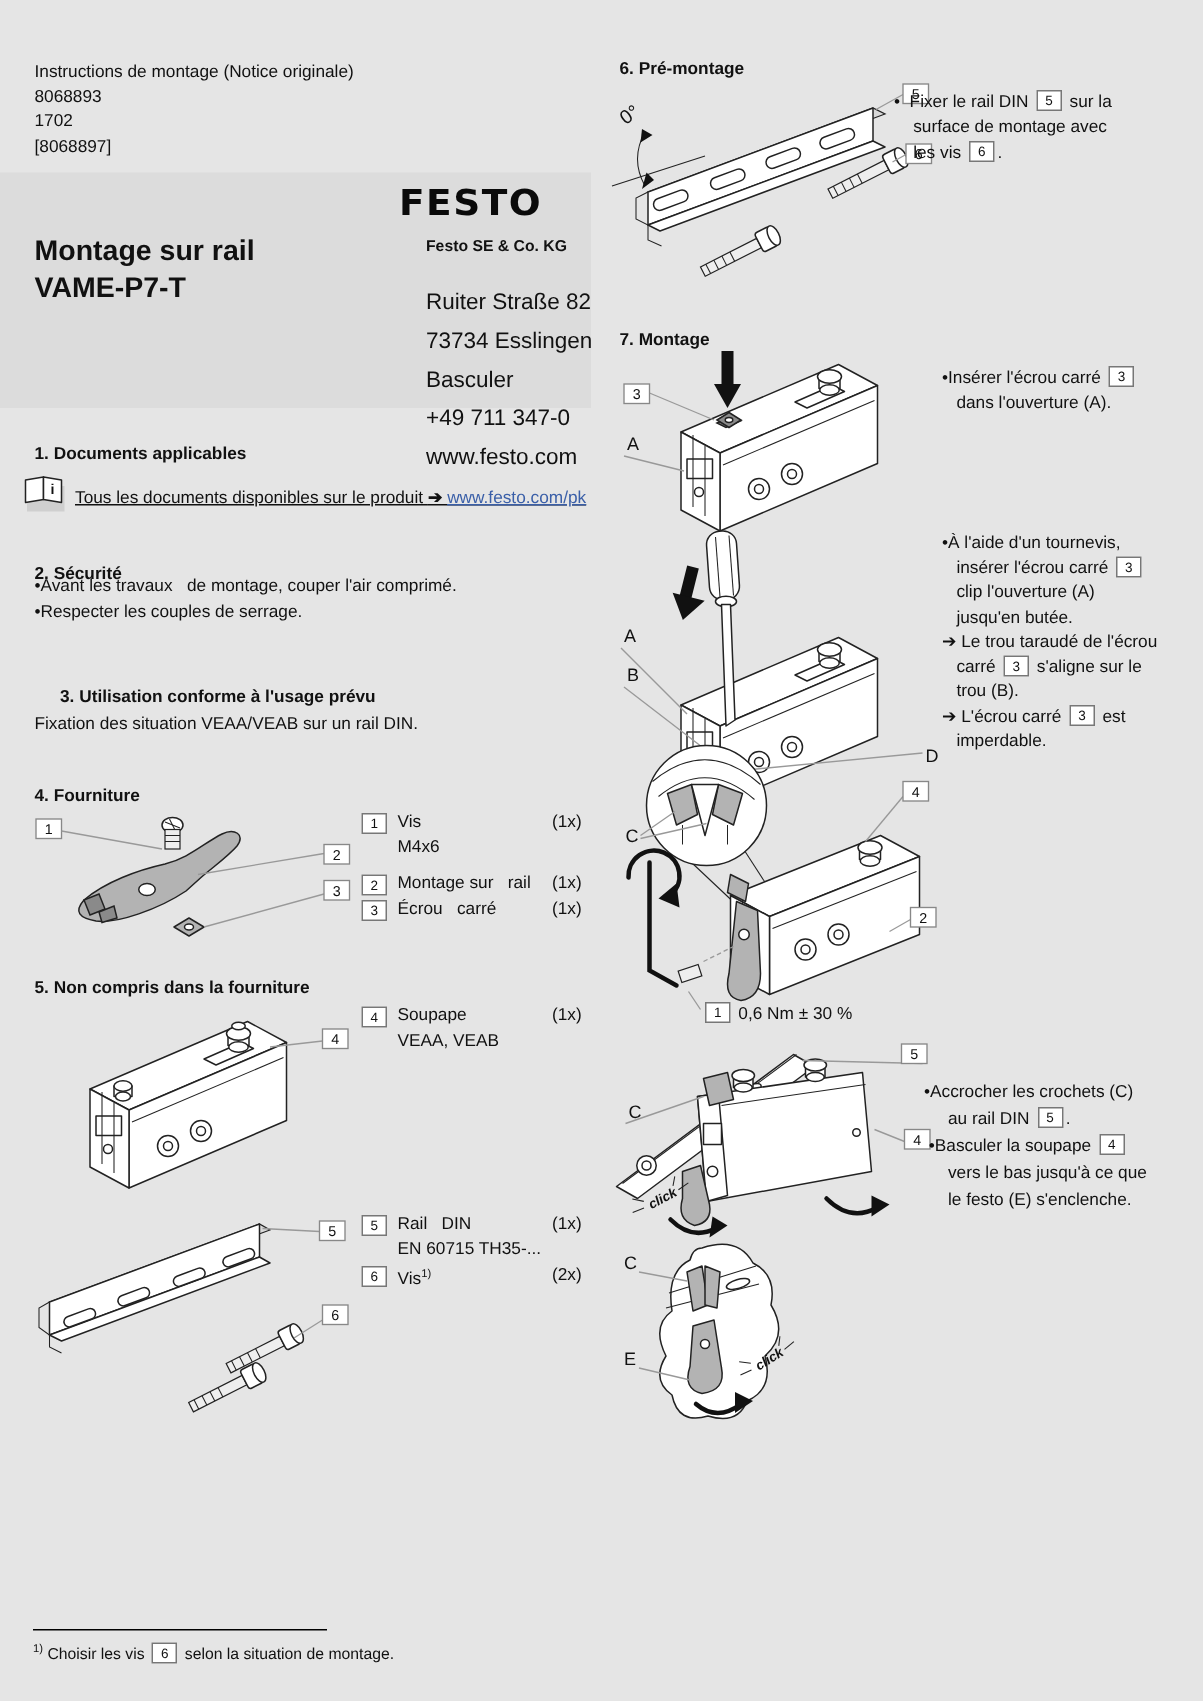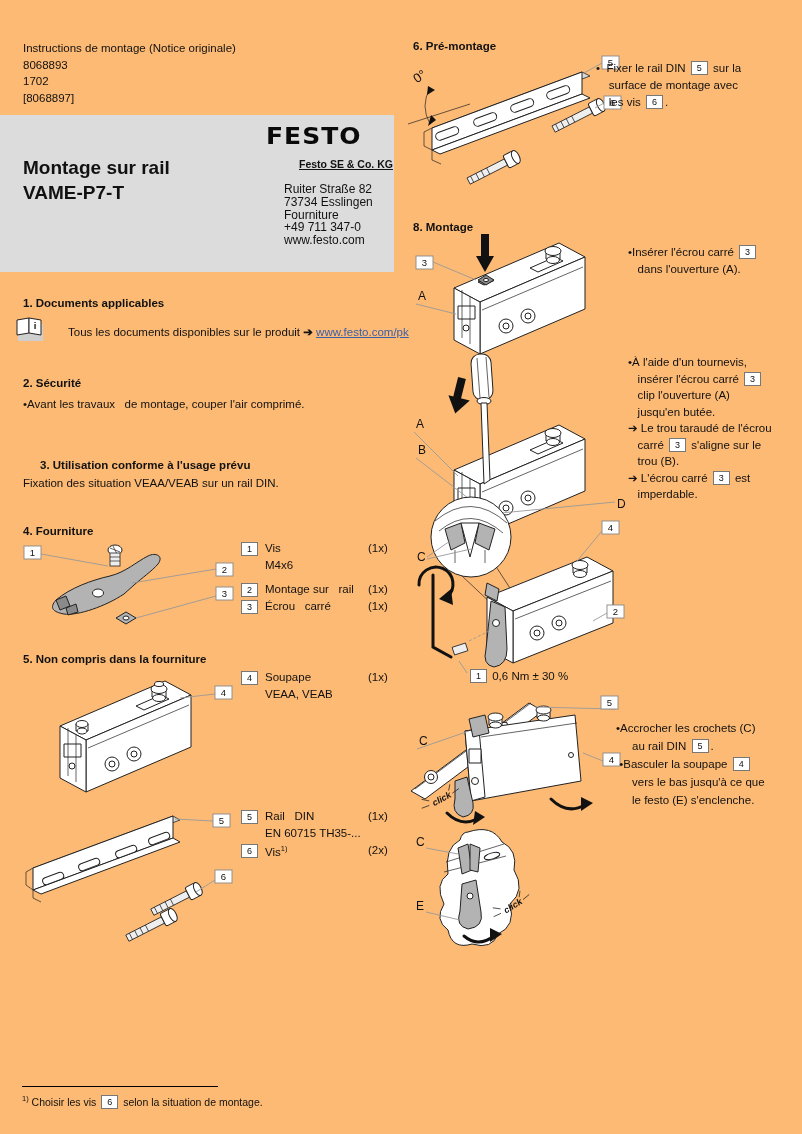--- a/index.html
+++ b/index.html
@@ -1,29 +1,29 @@
 <!DOCTYPE html>
 <html><head>
 <meta charset="utf-8">
 <style>
   html,body{margin:0;padding:0;background:#888;}
-  .page{position:relative;width:802px;height:1134px;background:#fdba74;margin:0 auto;
+  .page{position:relative;width:802px;height:1134px;background:#e5e5e5;margin:0 auto;
         font-family:"Liberation Sans",sans-serif;color:#111;overflow:hidden;}
   .abs{position:absolute;}
   .txt{font-size:11.5px;line-height:16px;}
   .tline{white-space:pre-wrap;}
   .lh17 .tline{line-height:17px;} .lh16 .tline{line-height:16.5px;} .lh18 .tline{line-height:18px;}
   .hd{font-size:11.5px;font-weight:bold;line-height:14px;}
   .hdr-lines div{font-size:11.5px;line-height:16.5px;}
   .greybox{background:#dcdcdc;}
   .logo{font-family:"DejaVu Sans",sans-serif;font-size:25px;font-weight:800;letter-spacing:1px;
         transform:scaleY(0.95);color:#0a0a0a;}
   .title div{font-size:19px;font-weight:bold;line-height:25px;}
   .company{font-size:10.5px;font-weight:bold;line-height:13px;}
-  .address div{font-size:12px;line-height:12.8px;}
+  .address div{font-size:15px;line-height:12.8px;margin-top:13px;}
   .link{color:#3a5fa8;text-decoration:underline;cursor:pointer;}
   .arrowg{font-weight:bold;}
   .numbox{display:inline-block;min-width:11px;padding:0 2px;height:12px;line-height:12px;
           border:1px solid #777;background:#fff;font-size:9px;text-align:center;
           vertical-align:1px;margin:0 2px;}
   sup{font-size:7.5px;}
   .items{width:170px;}
   .item-row{position:relative;height:17px;font-size:11.5px;}
   .i-num{position:absolute;left:0;top:1px;margin:0;}
   .i-label{position:absolute;left:24px;top:1px;white-space:pre;}
@@ -58,43 +58,44 @@
       <div class="tline">1702</div>
       <div class="tline">[8068897]</div>
     </div>
 
   <div class="abs greybox" style="left:0;top:115px;width:394px;height:157px;"></div>
   <div class="abs logo" style="left:266px;top:121px;">FESTO</div>
   <div class="abs title" style="left:23px;top:155px;">
     <div>Montage sur rail</div>
     <div>VAME-P7-T</div>
   </div>
-  <div class="abs company" style="left:299px;top:158px;text-decoration:underline;">Festo SE &amp; Co. KG</div>
+  <div class="abs company" style="left:284px;top:158px;">Festo SE &amp; Co. KG</div>
   <div class="abs address" style="left:284px;top:183px;">
       <div class="tline">Ruiter Straße 82</div>
       <div class="tline">73734 Esslingen</div>
-      <div class="tline">Fourniture</div>
+      <div class="tline">Basculer</div>
       <div class="tline">+49 711 347-0</div>
       <div class="tline">www.festo.com</div>
     </div>
 
   <div class="abs hd" style="left:23px;top:296px;">1. Documents applicables</div>
   <svg class="abs" style="left:15px;top:316px;" width="32" height="28" viewBox="0 0 32 28">
     <rect x="3" y="8" width="25" height="17" fill="#cfcfcf" stroke="none"></rect>
     <polygon class="st" points="2,4 14,2 14,17 2,19"></polygon>
     <polygon class="st" points="26,4 14,2 14,17 26,19"></polygon>
     <text x="20" y="13" class="lt" style="font-weight:bold" text-anchor="middle">i</text>
   </svg>
-  <div class="abs txt" style="left:68px;top:324px;">
+  <div class="abs txt" style="left:50px;top:324px;text-decoration:underline;">
     <span>Tous les documents disponibles sur le produit </span><span class="arrowg">➔ </span><a class="link">www.festo.com/pk</a>
   </div>
 
   <div class="abs hd" style="left:23px;top:376px;">2. Sécurité</div>
-  <div class="abs txt lh17" style="left:23px;top:396px;">
+  <div class="abs txt lh17" style="left:23px;top:383px;">
       <div class="tline">•Avant les travaux   de montage, couper l'air comprimé.</div>
+      <div class="tline">•Respecter les couples de serrage.</div>
     </div>
 
   <div class="abs hd" style="left:23px;top:458px;margin-left:17px;">3. Utilisation conforme à l'usage prévu</div>
   <div class="abs txt" style="left:23px;top:475px;">Fixation des situation VEAA/VEAB sur un rail DIN.</div>
 
   <div class="abs hd" style="left:23px;top:524px;">4. Fourniture</div>
   <svg class="abs" style="left:20px;top:536px;" width="222" height="96" viewBox="0 0 222 96">
     <g>
       <rect class="lb" x="4" y="10" width="17" height="13"></rect>
       <text class="lt" x="12.5" y="20" text-anchor="middle">1</text>
@@ -310,21 +311,21 @@
       <rect class="lb" x="198" y="48" width="17" height="13"></rect>
       <text class="lt" x="206.5" y="58" text-anchor="middle">6</text>
     </g>
   </svg>
   <div class="abs txt lh17" style="left:596px;top:60px;width:162px;">
       <div class="tline">•  Fixer le rail DIN <span class="numbox">5</span> sur la</div>
       <div class="tline">    surface de montage avec</div>
       <div class="tline">    les vis <span class="numbox">6</span>.</div>
     </div>
 
-  <div class="abs hd" style="left:413px;top:220px;">8. Montage</div>
+  <div class="abs hd" style="left:413px;top:220px;">7. Montage</div>
 
   <svg class="abs" style="left:406px;top:230px;" width="220" height="122" viewBox="0 0 220 122">
     <g transform="translate(48,58)">
       <polygon class="st" points="0,0 105,-45 131,-31 26,14"></polygon>
       <polygon class="st" points="26,14 131,-31 131,21 26,66"></polygon>
       <polygon class="st" points="0,0 26,14 26,66 0,52"></polygon>
       <line class="thin" x1="28" y1="22" x2="129" y2="-21"></line>
       <polygon class="st" points="76,-20 101,-31 109,-27 84,-16"></polygon>
       <g>
           <rect class="st" x="92" y="-37" width="14" height="8"></rect>

